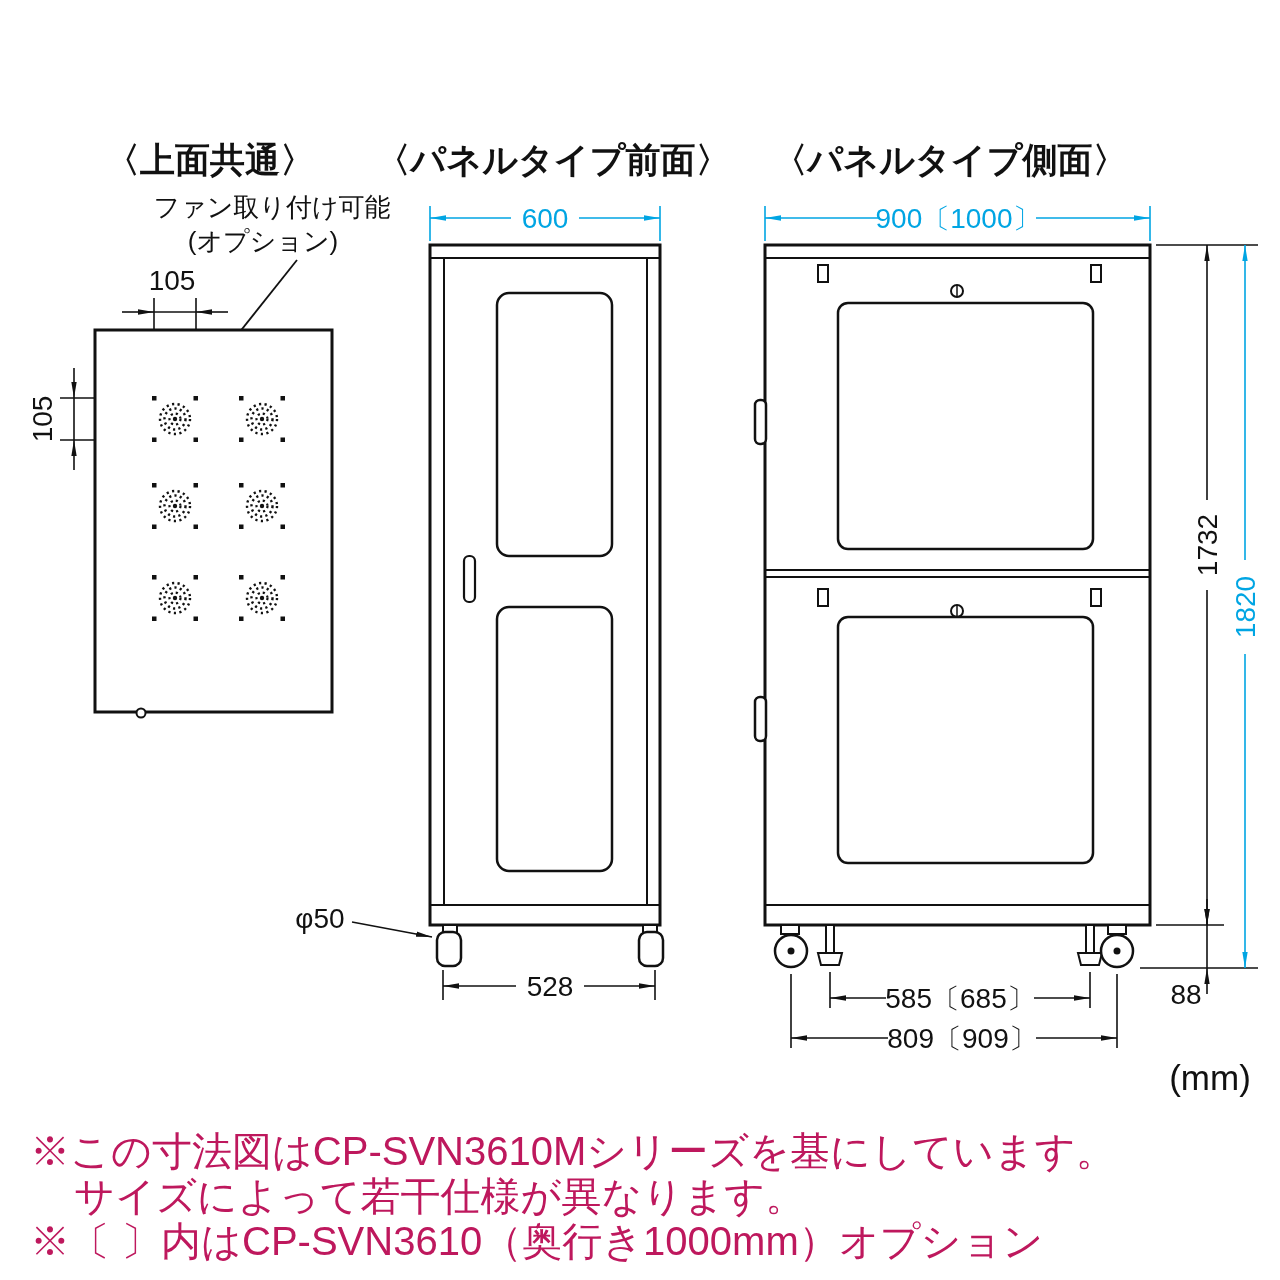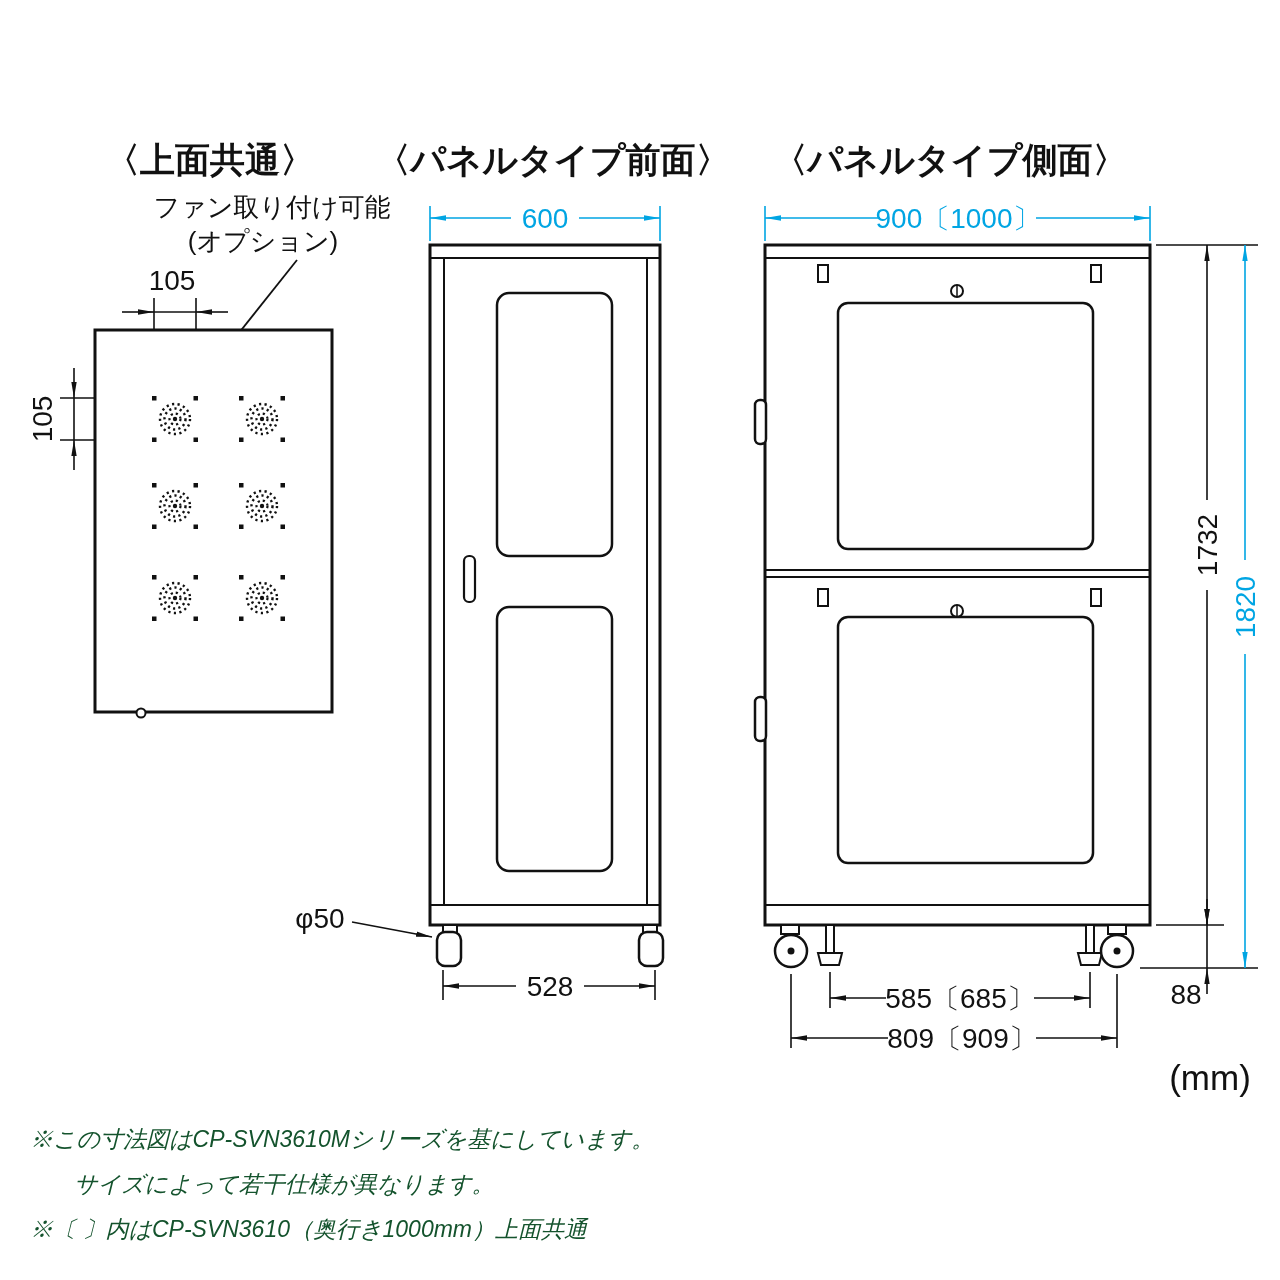--- a/index.html
+++ b/index.html
@@ -8,21 +8,21 @@
   svg{position:absolute;left:0;top:0;}
   svg text{font-family:"Liberation Sans",sans-serif;}
   .h  {font-size:35px;font-weight:700;fill:#111;}
   .dk {font-size:28px;fill:#111;}
   .dc {font-size:28px;fill:#00a5e3;}
   .sm {font-size:26px;fill:#111;}
   .ln {stroke:#111;fill:none;}
   .lc {stroke:#00a5e3;fill:none;}
   .body-stroke{stroke:#111;fill:#fff;}
   .notes{position:absolute;left:0;top:0;width:1280px;}
-  .note-line{position:absolute;font-size:23px;color:#14532d;white-space:nowrap;font-style:italic;}
+  .note-line{position:absolute;font-size:40px;color:#be185d;white-space:nowrap;}
   .n1{left:30px;top:1124px;}
   .n2{left:74px;top:1169px;}
   .n3{left:30px;top:1214px;}
 </style>
 </head>
 <body>
 
 <div class="canvas">
 <svg width="1280" height="1280" viewBox="0 0 1280 1280">
   <defs>
@@ -212,15 +212,15 @@
       <text class="dk" x="962" y="1048" text-anchor="middle">809〔909〕</text>
     </g>
   </g>
 
   <text x="1210" y="1090" text-anchor="middle" style="font-size:35px" fill="#111">(mm)</text>
 </svg>
 
 <div class="notes">
   <div class="note-line n1">※この寸法図はCP-SVN3610Mシリーズを基にしています。</div>
   <div class="note-line n2">サイズによって若干仕様が異なります。</div>
-  <div class="note-line n3">※〔 〕内はCP-SVN3610（奥行き1000mm）上面共通</div>
+  <div class="note-line n3">※〔 〕内はCP-SVN3610（奥行き1000mm）オプション</div>
 </div>
 </div>
 
 </body></html>

